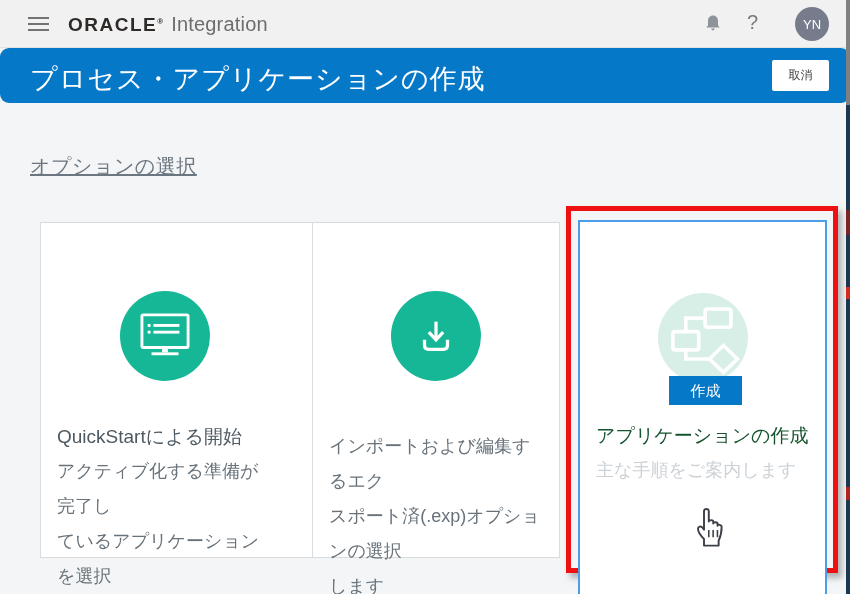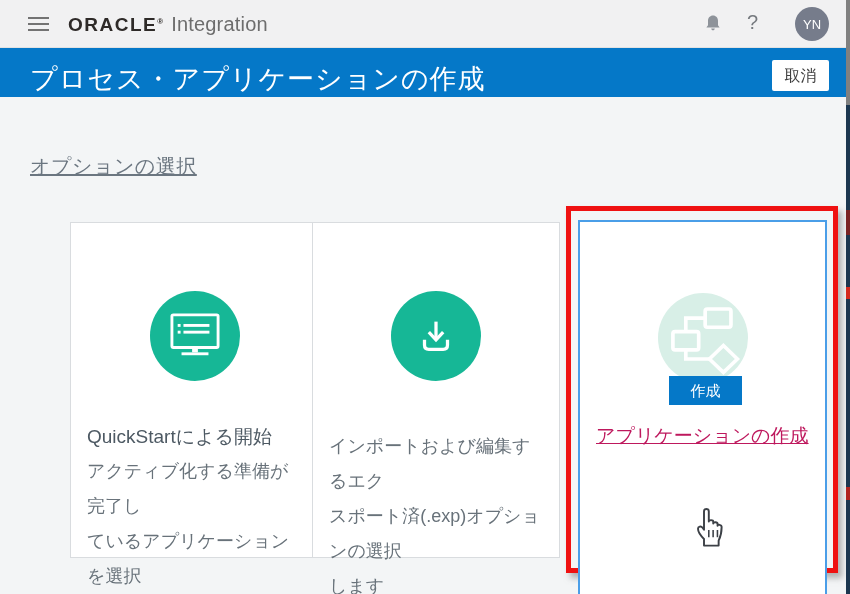--- a/index.html
+++ b/index.html
@@ -16,44 +16,44 @@
   .brand{font-size:19px;font-weight:bold;color:#2e2a28;letter-spacing:1.5px;}
   .brand sup{font-size:8px;letter-spacing:0;}
   .product{font-size:20px;color:#6d6d6d;margin-left:8px;letter-spacing:.2px;}
   .bell{position:absolute;left:703px;top:14px;width:20px;height:20px;cursor:pointer;}
   .help-btn{position:absolute;left:747px;top:11px;font-size:20px;color:#75797e;cursor:pointer;}
   .avatar{position:absolute;left:795px;top:7px;width:34px;height:34px;border-radius:50%;
           background:#767c8b;color:#fff;font-size:13px;display:flex;align-items:center;
           justify-content:center;cursor:pointer;text-align:center;}
 
   
-  .pagehead{position:absolute;left:0;top:48px;width:850px;height:49px;background:#0578c8;}
+  .pagehead{position:absolute;left:0;top:48px;width:850px;height:55px;background:#0578c8;border-radius:9px;}
   .page-title{position:absolute;left:30px;top:13px;font-size:27px;font-weight:400;
               color:#ffffff;letter-spacing:1px;white-space:nowrap;}
   .cancel-btn{position:absolute;left:772px;top:12px;width:57px;height:31px;background:#ffffff;
-              border:none;border-radius:2px;font-size:16px;color:#3f3f3f;text-align:center;
+              border:none;border-radius:2px;font-size:12px;color:#3f3f3f;text-align:center;
               line-height:31px;cursor:pointer;font-family:inherit;padding:0;}
 
   
   .section-title{position:absolute;left:30px;top:153px;font-size:20px;color:#6b7680;
                  letter-spacing:.5px;text-decoration:underline;}
 
   .card{position:absolute;background:#ffffff;border:1px solid #d9dcdf;box-sizing:border-box;
         cursor:pointer;}
-  .card1{left:40px;top:222px;width:294px;height:336px;margin-left:30px;}
+  .card1{left:40px;top:222px;width:294px;height:336px;}
   .card2{left:312px;top:222px;width:248px;height:336px;}
 
   .icon-circle{position:absolute;width:90px;height:90px;border-radius:50%;background:#16b796;
                display:flex;align-items:center;justify-content:center;}
   .icon-circle.faded{background:#d8efe7;}
 
   .card-text{position:absolute;left:16px;width:216px;top:201px;}
   .card-title{font-size:19px;line-height:25px;color:#4d5963;white-space:pre-line;}
   .card-desc{margin-top:5px;font-size:18px;line-height:35px;color:#68727a;white-space:pre-line;}
-  .card-title.faded{color:#be185d;text-decoration:underline;}
+  .card-title.faded{color:#14532d;}
   .card-desc.faded{color:#ccd1d6;}
 
   
   .annotation{position:absolute;left:566px;top:206px;width:272px;height:367px;
               border:5px solid #ef1111;box-sizing:border-box;
               box-shadow:4px 5px 6px rgba(110,110,110,.5);pointer-events:none;}
   .card3{left:578px;top:220px;width:249px;height:414px;border:2px solid #4a9ee8;}
   .create-btn{position:absolute;left:89px;top:154px;width:73px;height:29px;background:#0578c8;
               color:#ffffff;font-size:15px;border:none;cursor:pointer;font-family:inherit;
               text-align:center;line-height:29px;padding:0;}
@@ -138,20 +138,21 @@
         <rect x="42" y="13" width="24" height="17" rx="2" fill="none" stroke="#fff" stroke-width="3.4"></rect>
         <rect x="12" y="34" width="24" height="17" rx="2" fill="none" stroke="#fff" stroke-width="3.4"></rect>
         <polygon points="59,47 72,59.5 59,72 46,59.5" fill="none" stroke="#fff" stroke-width="3.4"></polygon>
         <path d="M24 34 L24 21.5 L42 21.5" fill="none" stroke="#fff" stroke-width="3.4"></path>
         <path d="M24 51 L24 59.5 L46 59.5" fill="none" stroke="#fff" stroke-width="3.4"></path>
       </svg>
     </div>
     <button class="create-btn">作成</button>
     <div class="card-text">
       <div class="card-title faded">アプリケーションの作成</div>
+      <div class="card-desc faded">主な手順をご案内します</div>
     </div>
   </div>
 
   <svg class="hand-cursor" viewBox="0 0 30 35">
     <path d="M10 33 L10 27.5 C8 25.5 5 21.5 5 19 C5 17 7.5 16.4 8.8 18.1 L10 19.7 L10 4.5
              C10 1.8 14 1.8 14 4.5 L14 13 C14 11.4 17.7 11.4 17.7 13 L17.7 14.6
              C17.7 13.1 21.3 13.2 21.3 14.9 L21.3 16.5 C21.3 15.2 24.7 15.4 24.7 17.5
              C24.7 22 23.6 26 22.2 28.8 L22.2 33 Z" fill="#ffffff" stroke="#3c4046" stroke-width="1.6" stroke-linejoin="round"></path>
     <line x1="14" y1="20" x2="14" y2="26" stroke="#3c4046" stroke-width="1.3"></line>
     <line x1="17.6" y1="20" x2="17.6" y2="26" stroke="#3c4046" stroke-width="1.3"></line>

